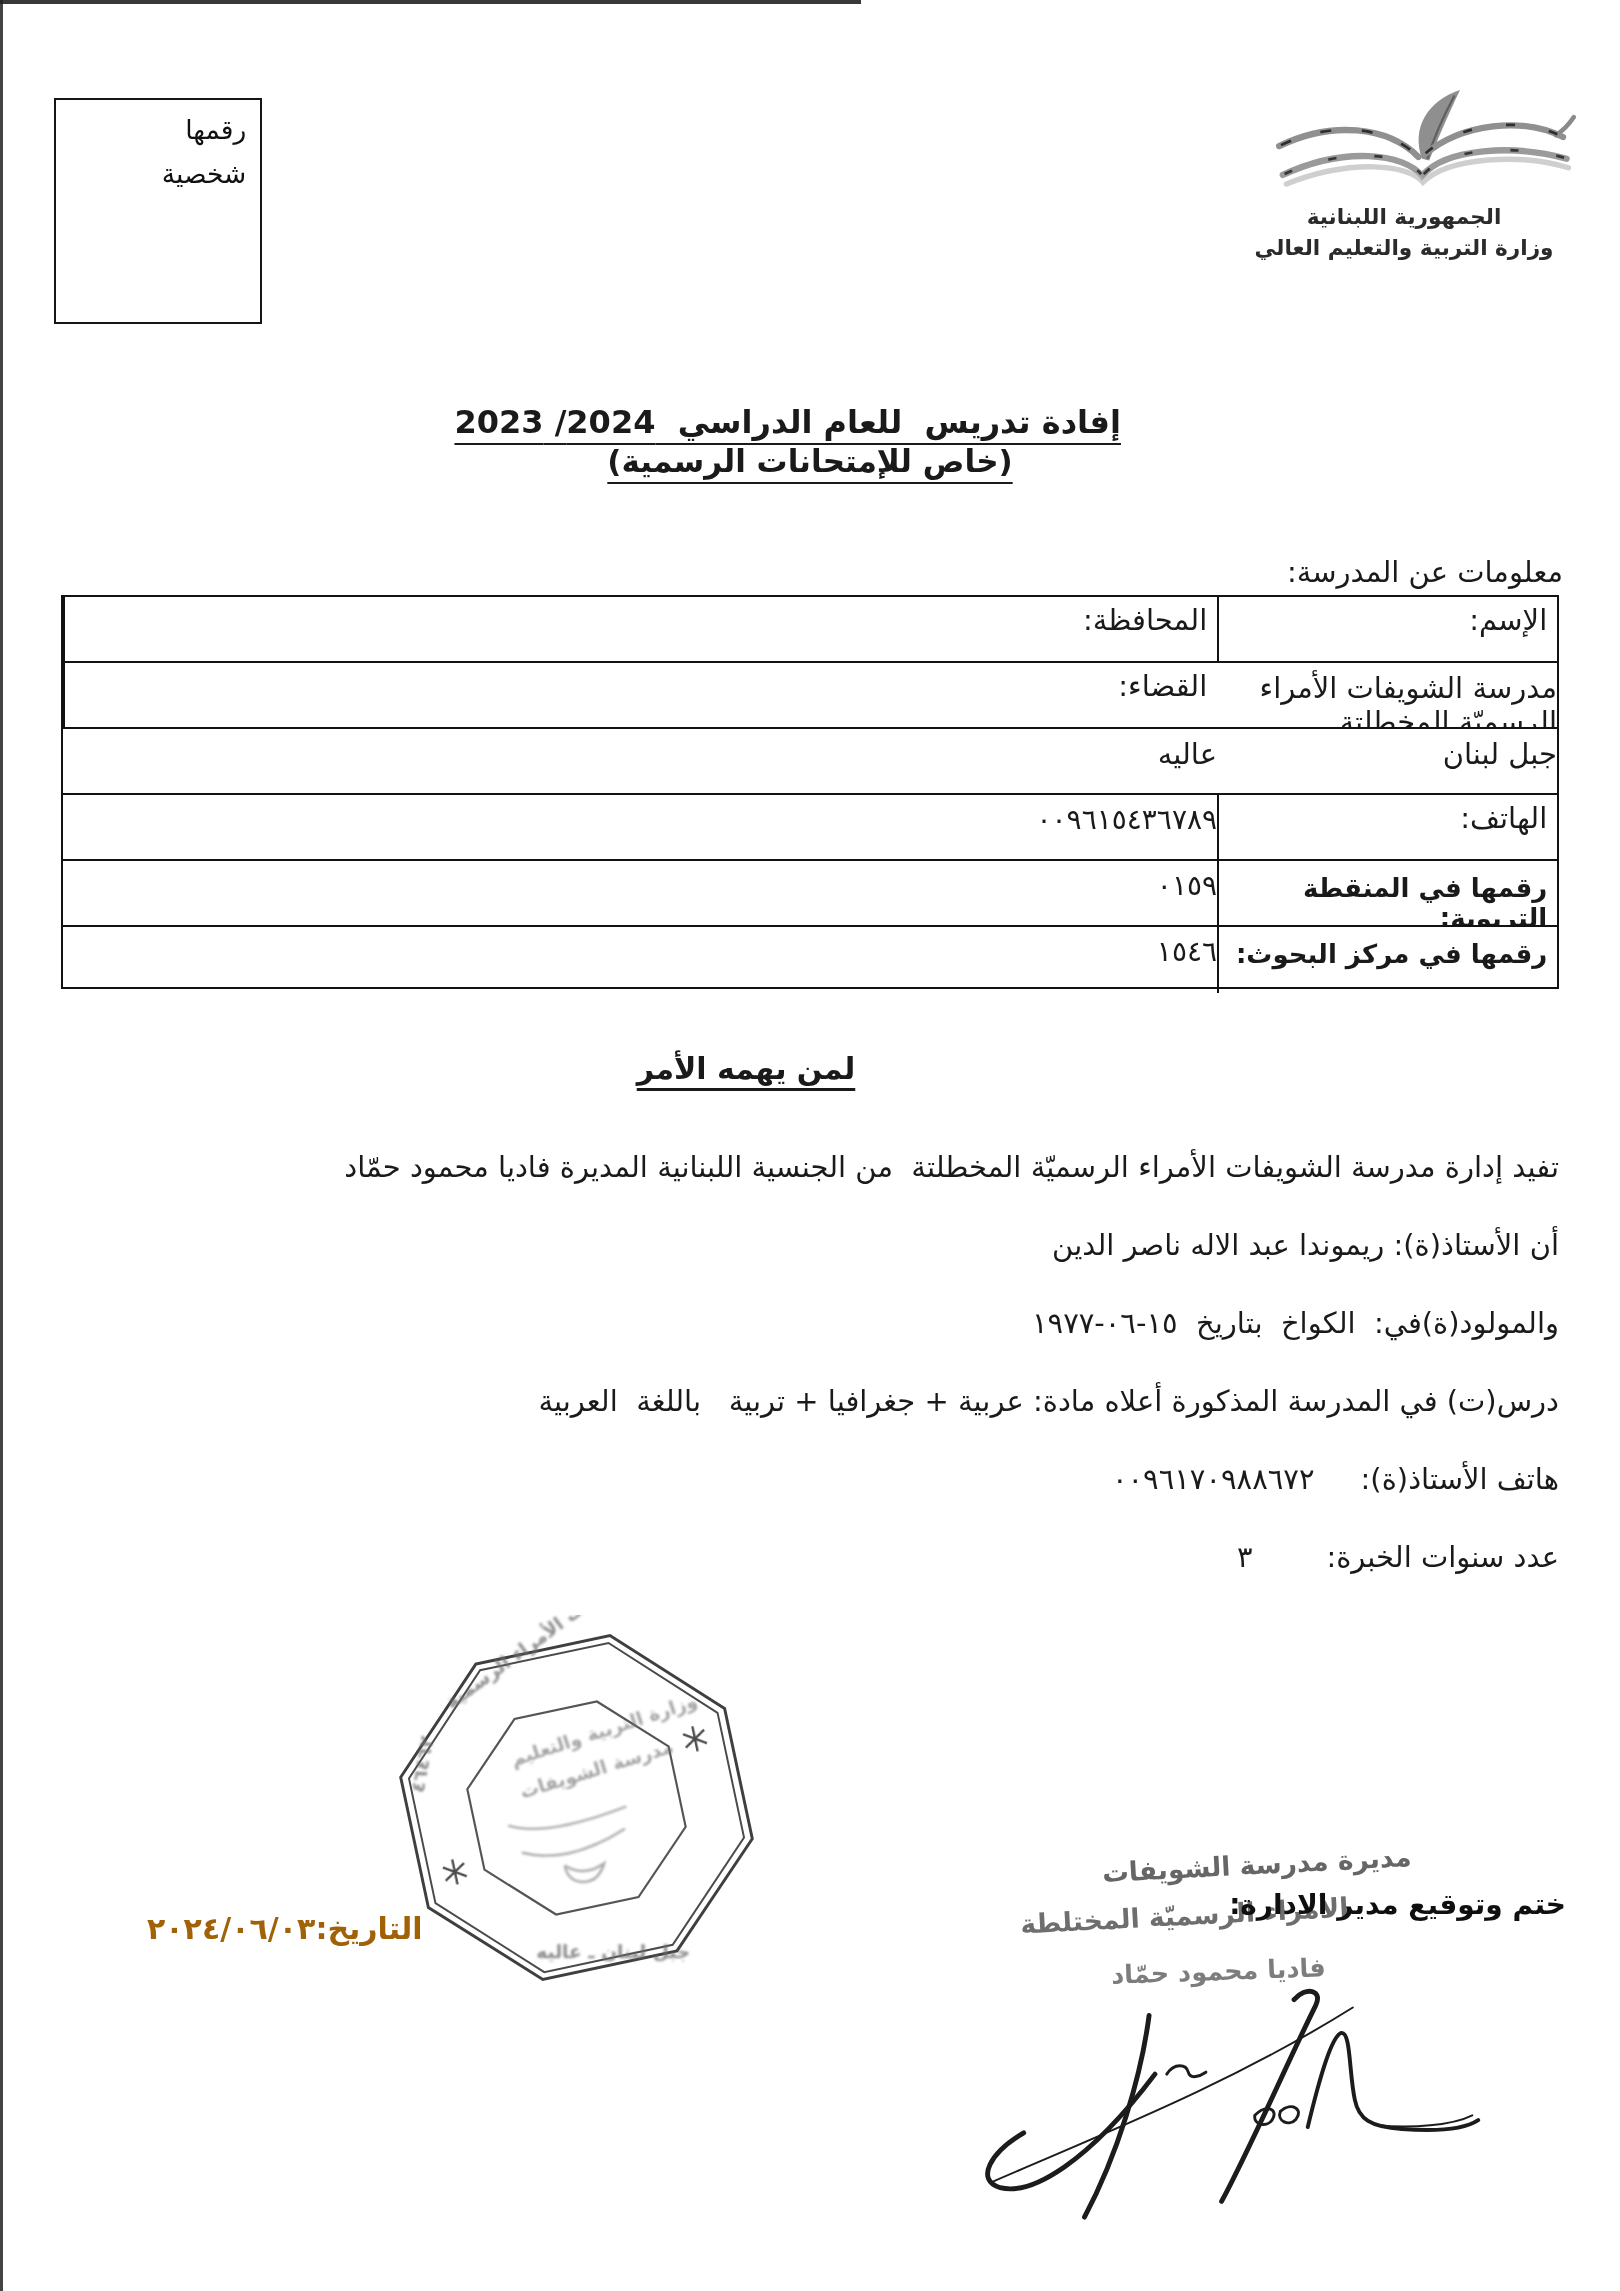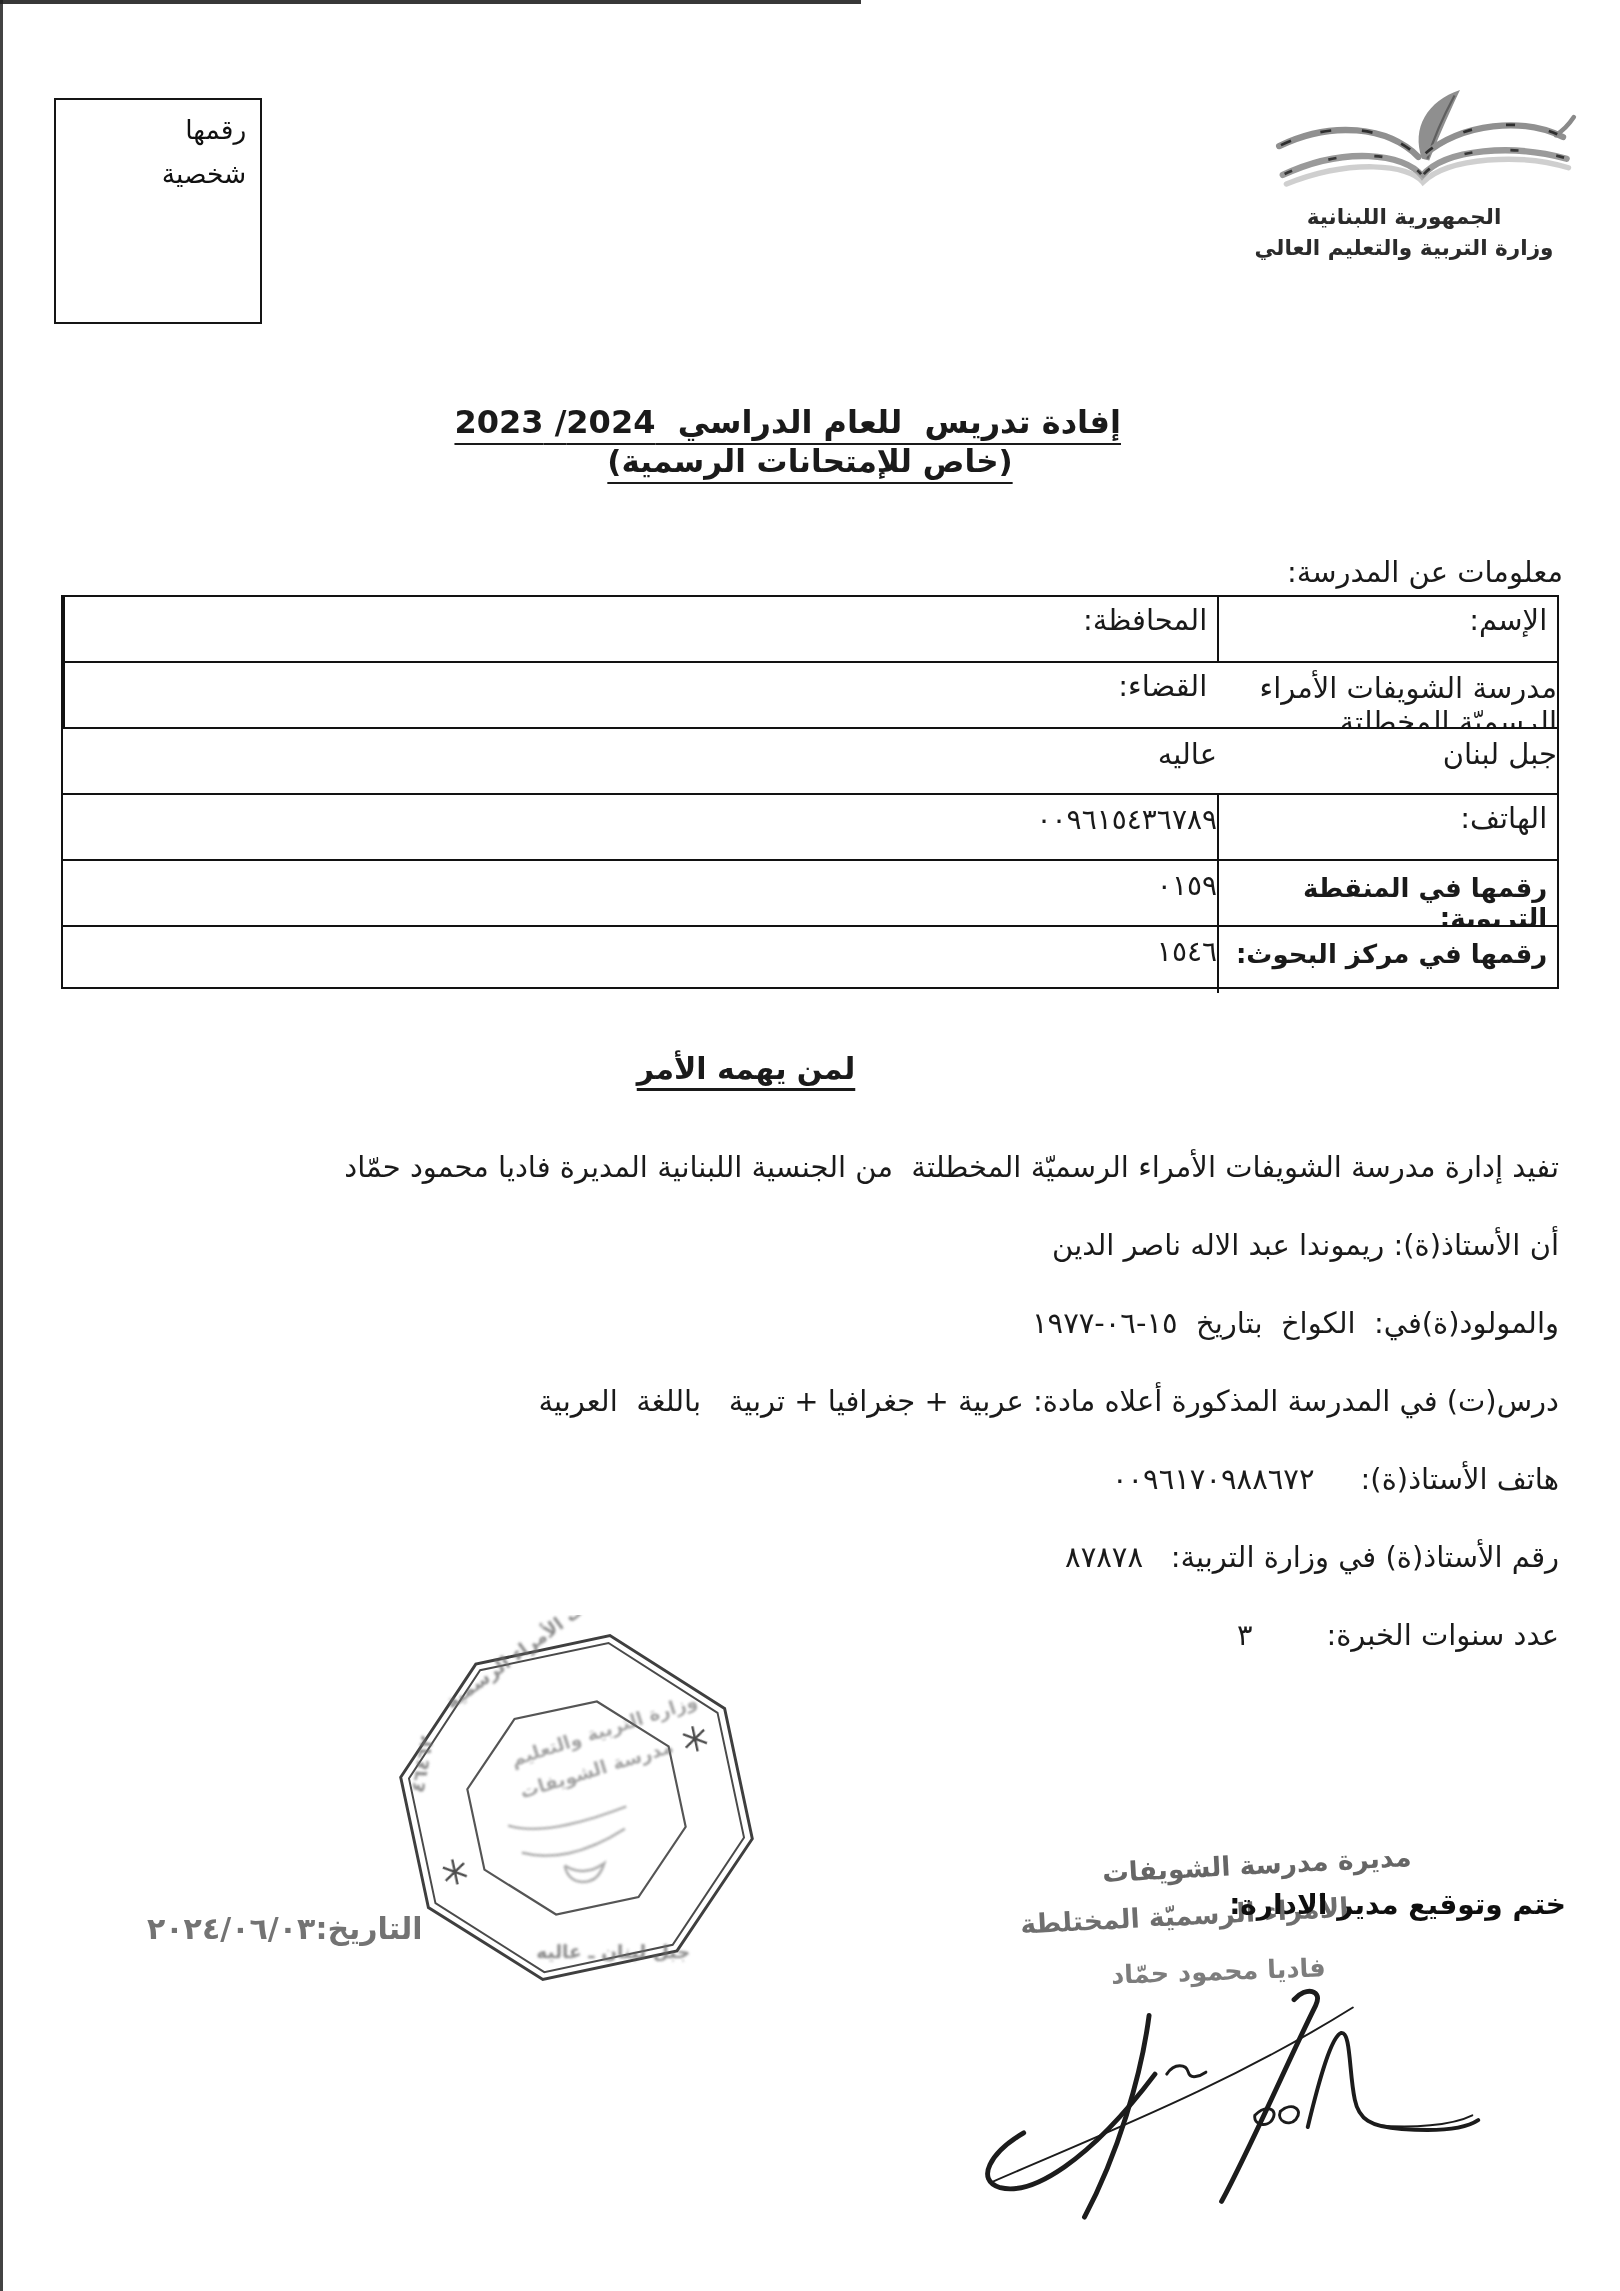--- a/index.html
+++ b/index.html
@@ -48,21 +48,21 @@
   .letter-body{right:61px;left:61px;top:1139px;direction:rtl;text-align:right;font-size:29px;}
   .letter-body .line{height:78px;line-height:57px;white-space:pre-wrap;}
   
   .stamp{left:359px;top:1615px;width:435px;height:386px;}
   
   .stamp-text{color:#666;font-weight:bold;font-size:26.5px;white-space:nowrap;direction:rtl;transform:rotate(-3deg);}
   .st1{right:208px;top:1849px;}
   .st2{right:272px;top:1900px;color:#6e6e6e;}
   .st3{right:294px;top:1956px;color:#7d7d7d;font-size:25.5px;transform:rotate(-2deg);}
   .stamp-label{right:54px;top:1888px;font-size:28px;font-weight:bold;direction:rtl;z-index:3;color:#0f0f0f;}
-  .date-label{left:147px;top:1911px;font-size:30px;font-weight:bold;direction:rtl;color:#737373;}
+  .date-label{left:147px;top:1911px;font-size:30px;font-weight:bold;direction:rtl;color:#a16207;}
   .sig{left:963px;top:1978px;width:525px;height:251px;z-index:2;}
 </style>
 </head>
 <body>
 
 <div class="page">
 
   <div class="abs artifact-top"></div>
   <div class="abs artifact-left"></div>
 
@@ -134,21 +134,20 @@
   <div class="abs letter-heading">
     <span>لمن يهمه الأمر</span>
   </div>
 
   <div class="abs letter-body">
     <div class="line">تفيد إدارة مدرسة الشويفات الأمراء الرسميّة المخطلتة  من الجنسية اللبنانية المديرة فاديا محمود حمّاد</div>
     <div class="line">أن الأستاذ(ة): ريموندا عبد الاله ناصر الدين</div>
     <div class="line">والمولود(ة)في:  الكواخ  بتاريخ  ١٥-٠٦-١٩٧٧</div>
     <div class="line">درس(ت) في المدرسة المذكورة أعلاه مادة: عربية + جغرافيا + تربية   باللغة  العربية</div>
     <div class="line">هاتف الأستاذ(ة):     ٠٠٩٦١٧٠٩٨٨٦٧٢</div>
-    <div class="line">رقم الأستاذ(ة) في وزارة التربية:   ٨٧٨٧٨</div>
     <div class="line">عدد سنوات الخبرة:        ٣</div>
   </div>
 
   <svg class="abs stamp" viewBox="0 0 444 394" aria-hidden="true">
     <defs>
         <filter id="blur1">
           <feGaussianBlur stdDeviation="0.9"></feGaussianBlur>
         </filter>
       </defs>
     <g transform="rotate(-12 222 197)">

